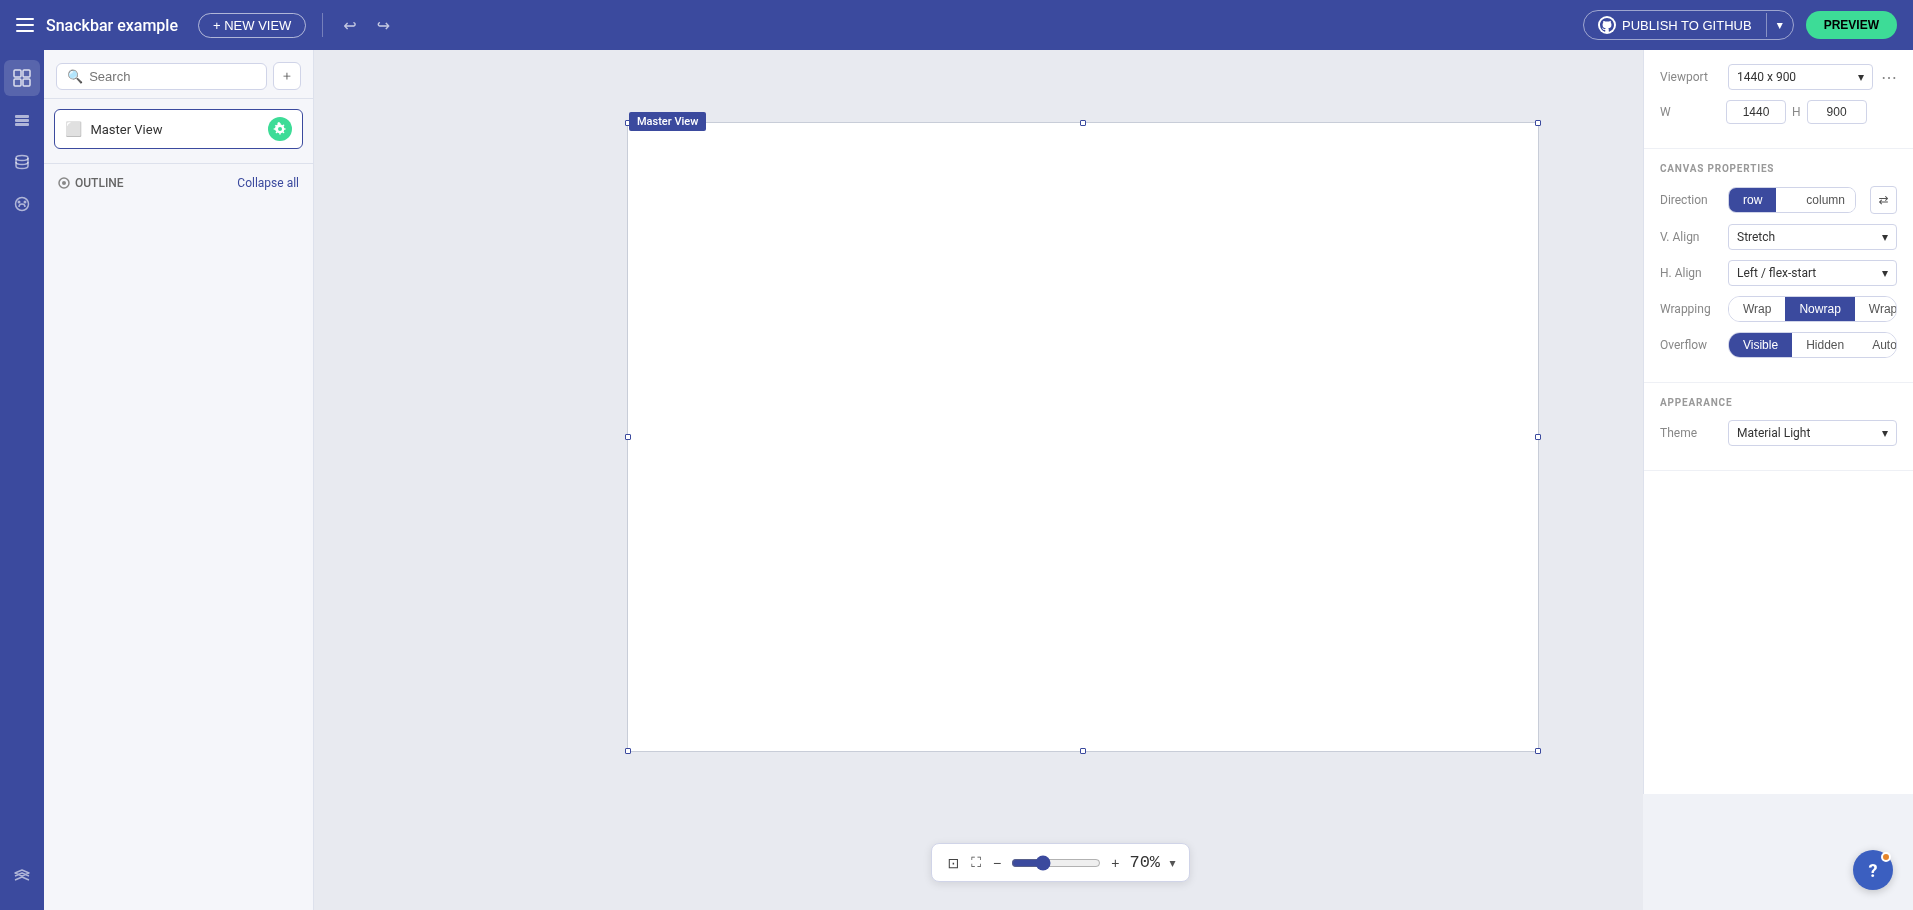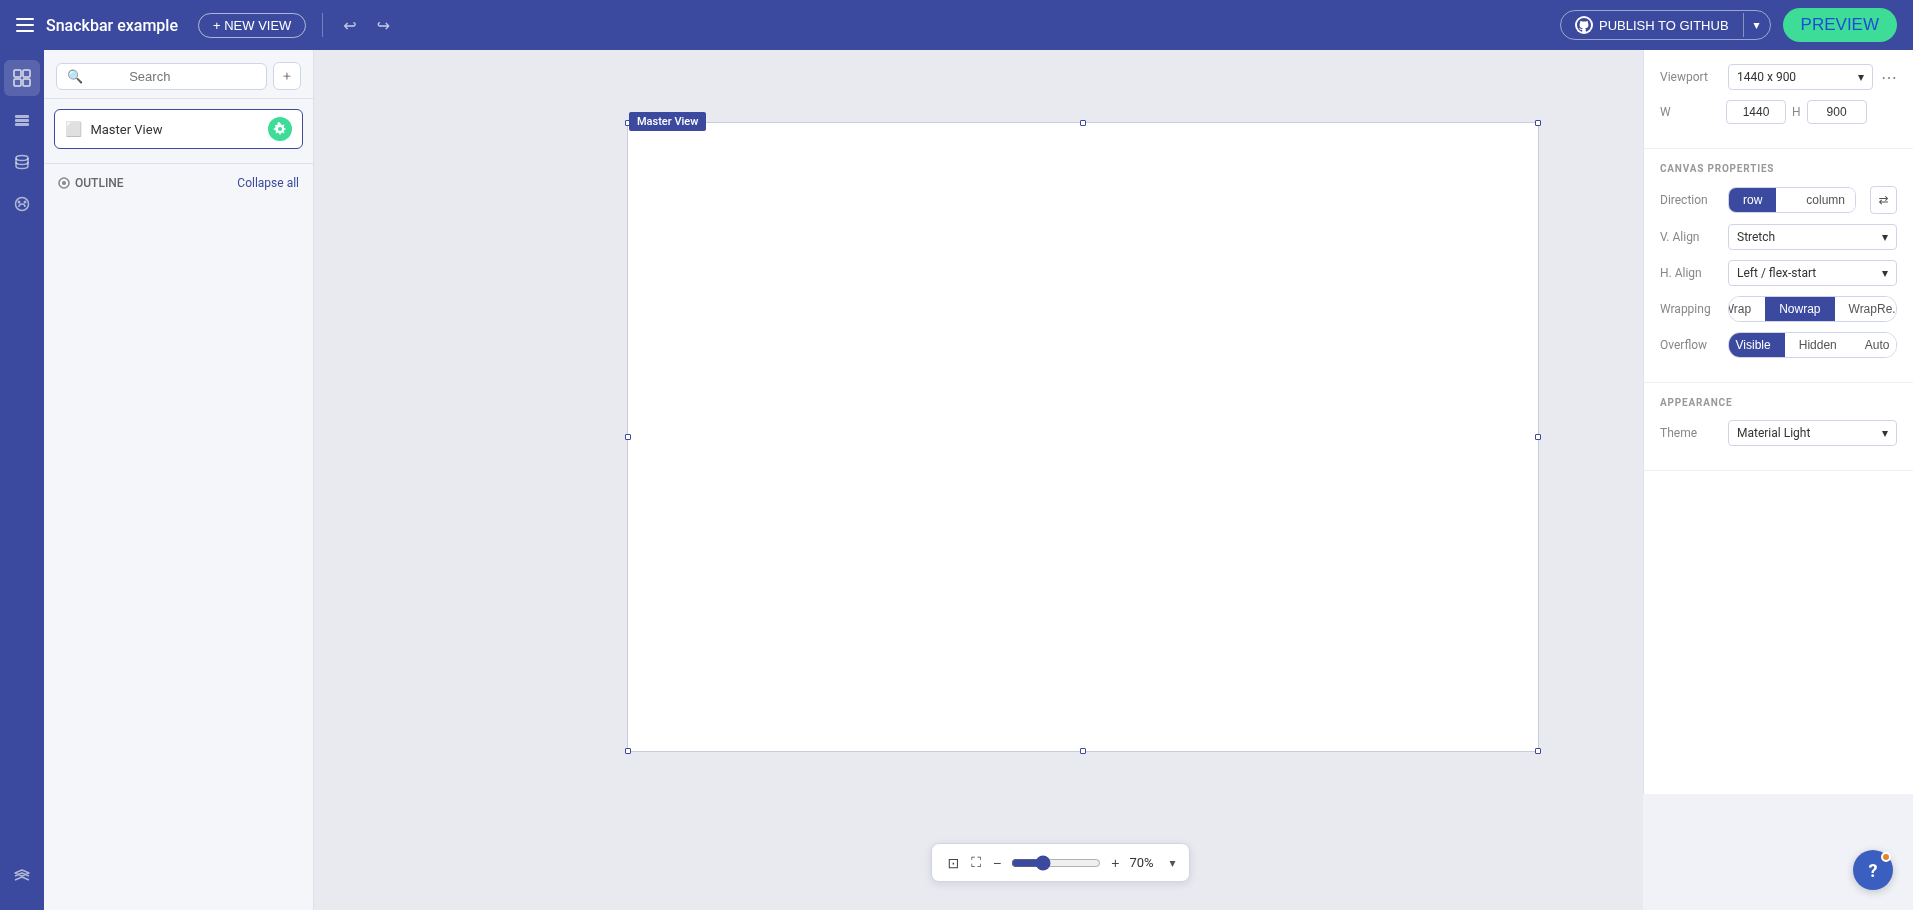--- a/index.html
+++ b/index.html
@@ -24,22 +24,22 @@
       border: 1.5px solid rgba(255,255,255,0.5); border-radius: 20px;
       overflow: hidden; color: white; font-size: 13px; cursor: pointer;
     }
     .topbar-publish-main {
       padding: 5px 14px; background: transparent; border: none; color: white; font-size: 13px; cursor: pointer; display: flex; align-items: center; gap: 6px;
     }
     .topbar-publish-dropdown {
       padding: 5px 10px; background: transparent; border: none; border-left: 1px solid rgba(255,255,255,0.4); color: white; font-size: 12px; cursor: pointer;
     }
     .topbar-preview-btn {
-      background: #3ddc97; color: #1d4ed8; border: none; border-radius: 20px;
-      padding: 7px 18px; font-size: 17px; font-weight: 400; cursor: pointer;
+      background: #3ddc97; color: #000000; border: none; border-radius: 20px;
+      padding: 7px 18px; font-size: 12px; font-weight: 700; cursor: pointer;
     }
     .github-icon { width: 18px; height: 18px; border-radius: 50%; background: white; display: inline-flex; align-items: center; justify-content: center; }
     .github-icon svg { width: 14px; height: 14px; }
 
     
     .left-sidebar {
       position: fixed; top: 50px; left: 0; width: 44px; height: 860px;
       background: #3b4a9e; display: flex; flex-direction: column; align-items: center;
       padding-top: 10px; gap: 6px; z-index: 99;
     }
@@ -54,21 +54,21 @@
     .left-panel {
       position: fixed; top: 50px; left: 44px; width: 270px; height: 860px;
       background: #f5f6fa; border-right: 1px solid #dde1ec; display: flex; flex-direction: column;
       z-index: 98;
     }
     .search-area { padding: 12px 12px 8px; border-bottom: 1px solid #dde1ec; display: flex; align-items: center; gap: 6px; }
     .search-input-wrap {
       flex: 1; display: flex; align-items: center; background: white;
       border: 1px solid #d0d4e8; border-radius: 6px; padding: 5px 10px; gap: 6px;
     }
-    .search-input { border: none; outline: none; font-size: 13px; color: #0f766e; width: 100%; background: transparent; margin-left: 40px; }
+    .search-input { border: none; outline: none; font-size: 13px; color: #0f766e; width: 100%; background: transparent; }
     .search-icon { color: #888; font-size: 13px; }
     .add-icon-btn { width: 28px; height: 28px; border: 1px solid #d0d4e8; border-radius: 6px; display: flex; align-items: center; justify-content: center; cursor: pointer; color: #555; background: white; }
 
     .views-list { padding: 10px; flex: 0 0 auto; }
     .view-item {
       display: flex; align-items: center; gap: 8px; padding: 7px 10px;
       border: 1.5px solid #3b4a9e; border-radius: 6px; cursor: pointer; background: white;
     }
     .view-item-icon { color: #555; font-size: 14px; }
     .view-item-label { font-size: 13px; color: #333; flex: 1; }
@@ -110,21 +110,21 @@
 
     
     .zoom-bar {
       position: fixed; bottom: 28px; left: 50%; transform: translateX(-10%);
       background: white; border: 1px solid #d0d4e8; border-radius: 8px;
       display: flex; align-items: center; gap: 8px; padding: 8px 14px;
       box-shadow: 0 2px 8px rgba(0,0,0,0.1); z-index: 200;
     }
     .zoom-icon-btn { background: none; border: none; cursor: pointer; color: #444; font-size: 14px; padding: 2px; }
     .zoom-slider { width: 90px; accent-color: #3b4a9e; cursor: pointer; }
-    .zoom-level { font-size: 13px; color: #333; min-width: 32px; }
+    .zoom-level { font-size: 17px; color: #333; min-width: 32px; font-family: Liberation Mono, monospace; }
     .zoom-chevron { color: #555; font-size: 12px; cursor: pointer; }
 
     
     .right-panel {
       position: fixed; top: 50px; right: 0; width: 270px; height: 744px;
       background: white; border-left: 1px solid #dde1ec; overflow-y: auto;
       z-index: 98; padding: 0;
     }
     .right-section { padding: 14px 16px; border-bottom: 1px solid #eef0f5; }
     .right-row { display: flex; align-items: center; margin-bottom: 10px; gap: 8px; }
@@ -146,21 +146,21 @@
     .btn-group-item.active { background: #3b4a9e; color: white; }
     .btn-swap { width: 28px; height: 28px; border: 1px solid #d0d4e8; border-radius: 4px; background: white; display: flex; align-items: center; justify-content: center; cursor: pointer; color: #555; font-size: 12px; margin-left: 6px; }
 
     
     .prop-select {
       flex: 1; border: 1px solid #d0d4e8; border-radius: 4px; padding: 5px 8px;
       font-size: 12px; color: #333; background: white; cursor: pointer; display: flex; align-items: center; justify-content: space-between;
     }
 
     
-    .btn-group-3 { display: flex; gap: 0; border: 1px solid #d0d4e8; border-radius: 12px; overflow: hidden; justify-content: center; }
+    .btn-group-3 { display: flex; gap: 0; border: 1px solid #d0d4e8; border-radius: 12px; overflow: hidden; }
     .btn-group-3 .btn-group-item { flex: 1; text-align: center; }
 
     
     .theme-select {
       flex: 1; border: 1px solid #d0d4e8; border-radius: 4px; padding: 5px 8px;
       font-size: 12px; color: #333; background: white; cursor: pointer; display: flex; align-items: center; justify-content: space-between;
     }
 
     
     .help-badge {

